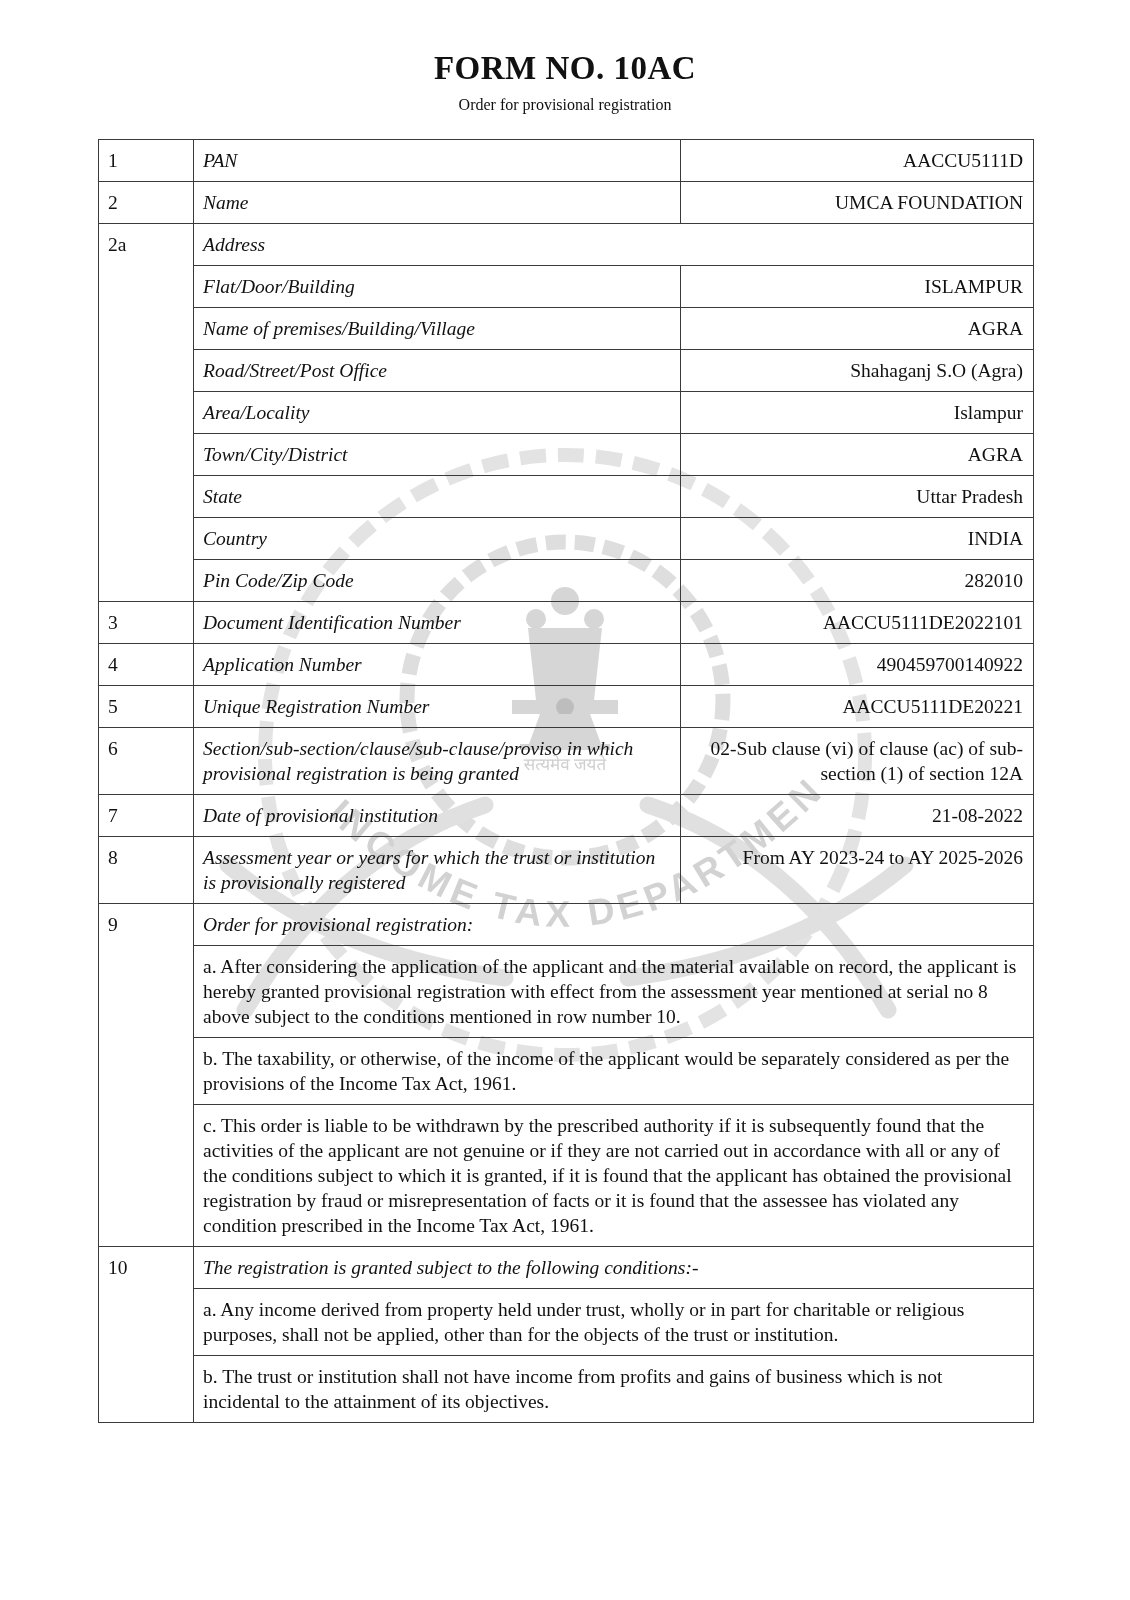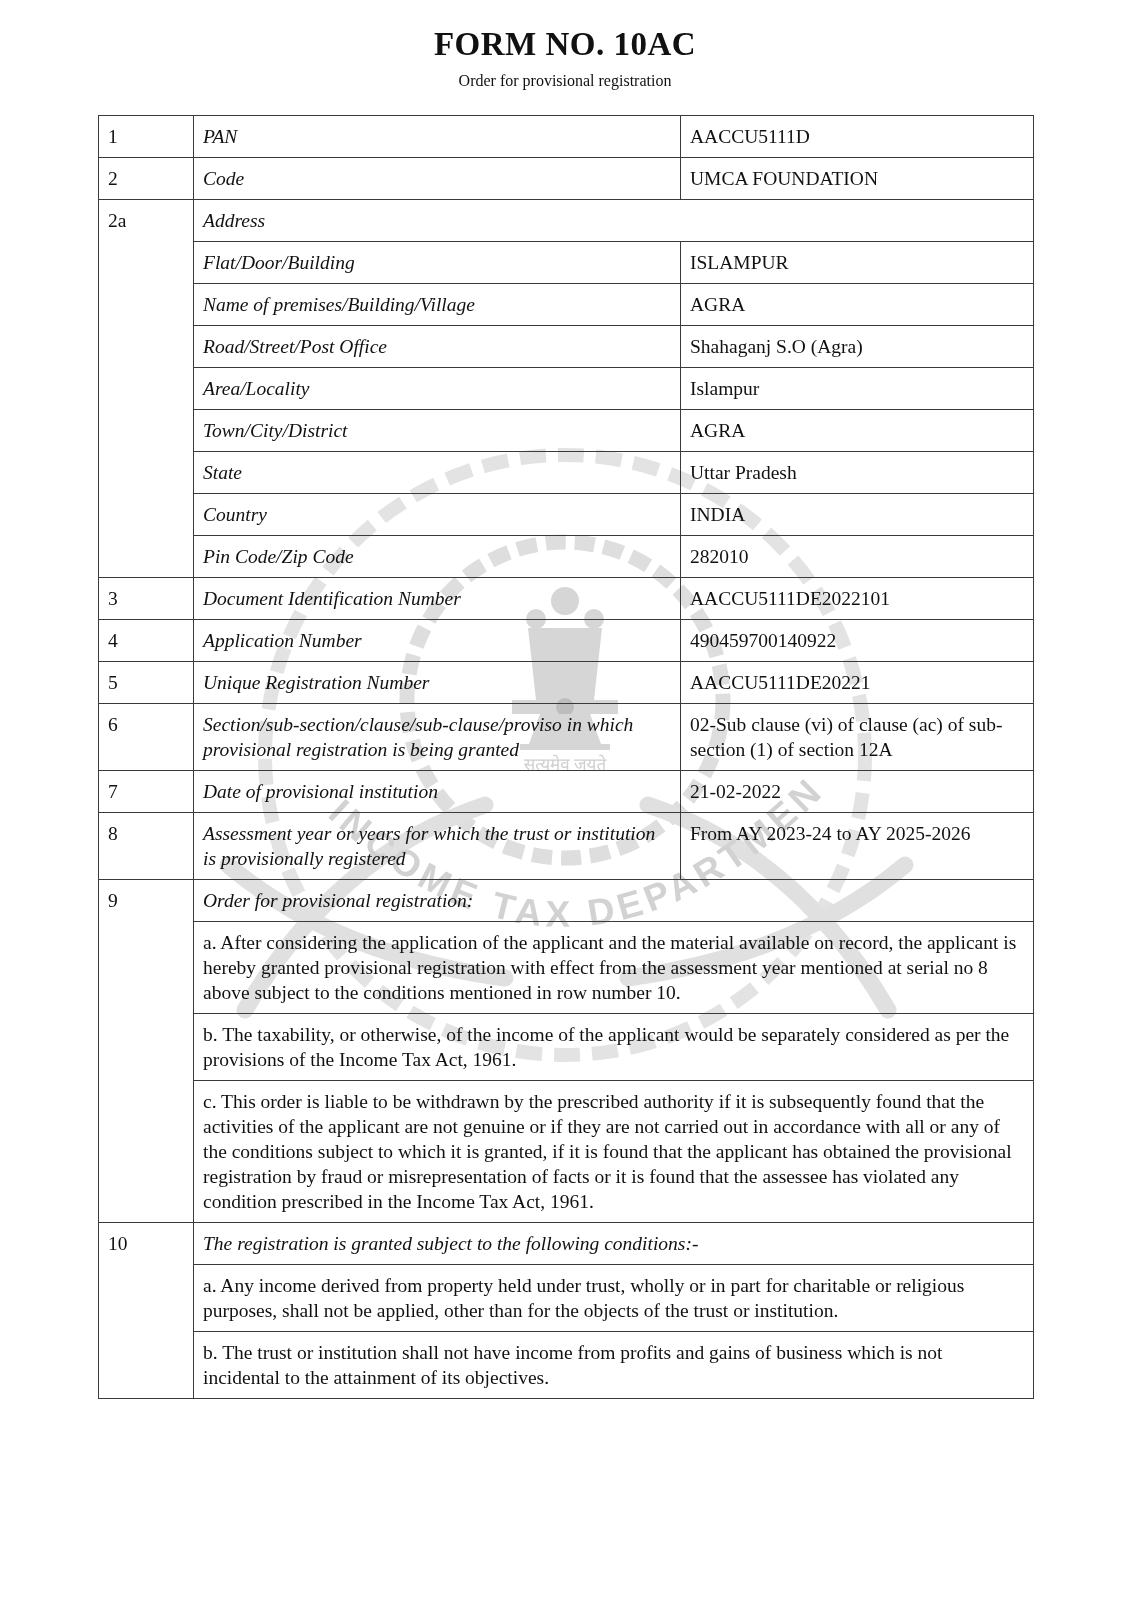--- a/index.html
+++ b/index.html
@@ -23,20 +23,21 @@
     width: 1130px;
     height: 1600px;
     pointer-events: none;
     z-index: 0;
   }
   .doc-head {
     position: relative;
     z-index: 1;
     padding-top: 26px;
     text-align: center;
+    margin-top: 24px;
   }
   .doc-title {
     margin: 0;
     font-size: 33px;
     font-weight: bold;
     letter-spacing: 0.5px;
   }
   .doc-rule {
     margin-top: 37px;
     font-size: 21px;
@@ -58,21 +59,21 @@
     border: 1.5px solid #3a3a3a;
     vertical-align: top;
     font-size: 19.5px;
     line-height: 25px;
     padding: 8px 10px 8px 9px;
     word-wrap: break-word;
     background: transparent;
   }
   td.sn   { width: 95px; }
   td.lbl  { width: 487px; font-style: italic; }
-  td.val  { width: 353px; }
+  td.val  { width: 353px; text-align: right; }
   td.para { padding: 11px 12px 12px 9px; font-family: Liberation Serif, serif; }
   col.c-sn  { width: 95px; }
   col.c-lbl { width: 487px; }
   col.c-val { width: 353px; }
 </style>
 </head>
 <body>
 
 <div class="page">
 
@@ -118,21 +119,21 @@
         <col class="c-val">
     </colgroup>
     <tbody>
       <tr>
         <td class="sn">1</td>
         <td class="lbl">PAN</td>
         <td class="val">AACCU5111D</td>
       </tr>
       <tr>
         <td class="sn">2</td>
-        <td class="lbl">Code</td>
+        <td class="lbl">Name</td>
         <td class="val">UMCA FOUNDATION</td>
       </tr>
       <tr>
         <td class="sn" rowspan="9">2a</td>
         <td class="lbl" colspan="2">Address</td>
       </tr>
       <tr>
         <td class="lbl">Flat/Door/Building</td>
         <td class="val">ISLAMPUR</td>
       </tr>
@@ -180,21 +181,21 @@
         <td class="val">AACCU5111DE20221</td>
       </tr>
       <tr>
         <td class="sn">6</td>
         <td class="lbl">Section/sub-section/clause/sub-clause/proviso in which provisional registration is being granted</td>
         <td class="val">02-Sub clause (vi) of clause (ac) of sub-section (1) of section 12A</td>
       </tr>
       <tr>
         <td class="sn">7</td>
         <td class="lbl">Date of provisional institution</td>
-        <td class="val">21-02-2022</td>
+        <td class="val">21-08-2022</td>
       </tr>
       <tr>
         <td class="sn">8</td>
         <td class="lbl">Assessment year or years for which the trust or institution is provisionally registered</td>
         <td class="val">From AY 2023-24 to AY 2025-2026</td>
       </tr>
       <tr>
         <td class="sn" rowspan="4">9</td>
         <td class="lbl" colspan="2">Order for provisional registration:</td>
       </tr>

